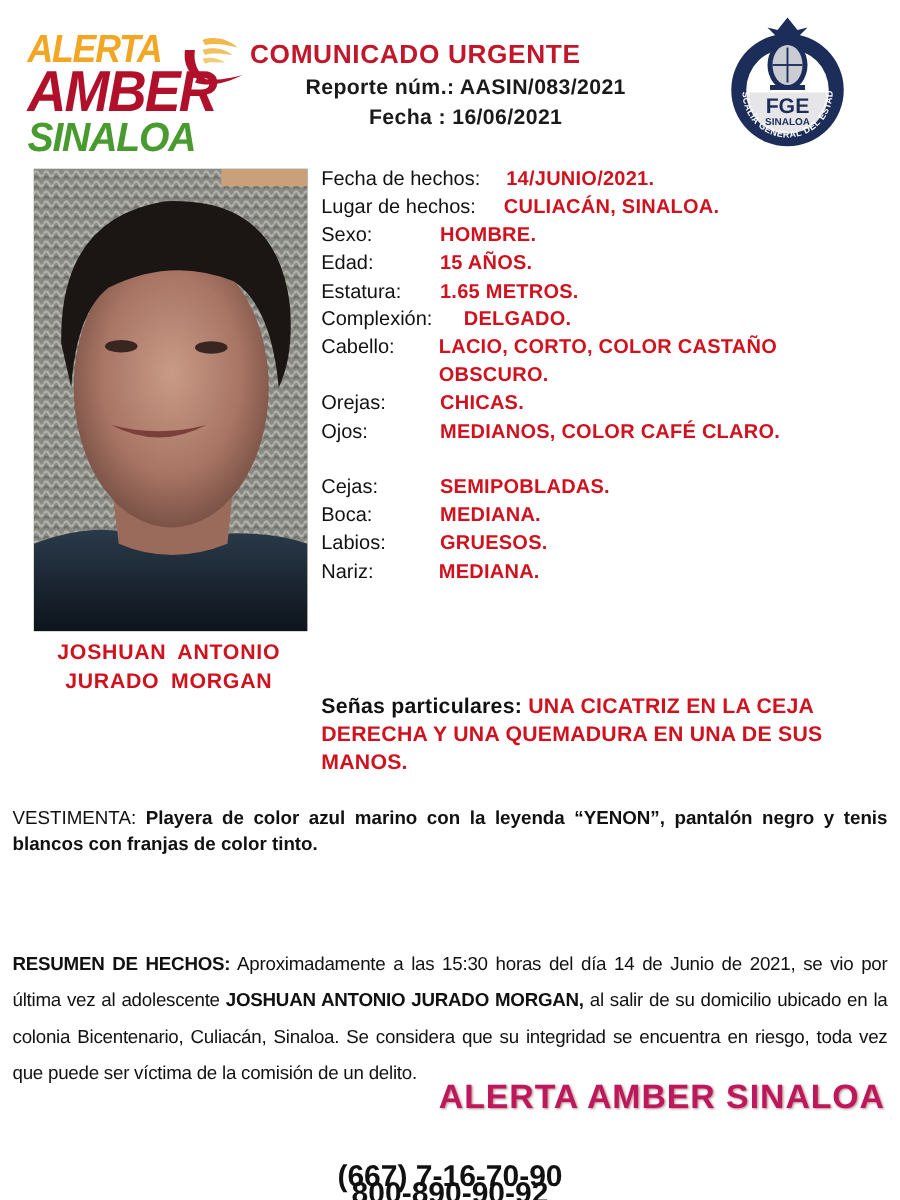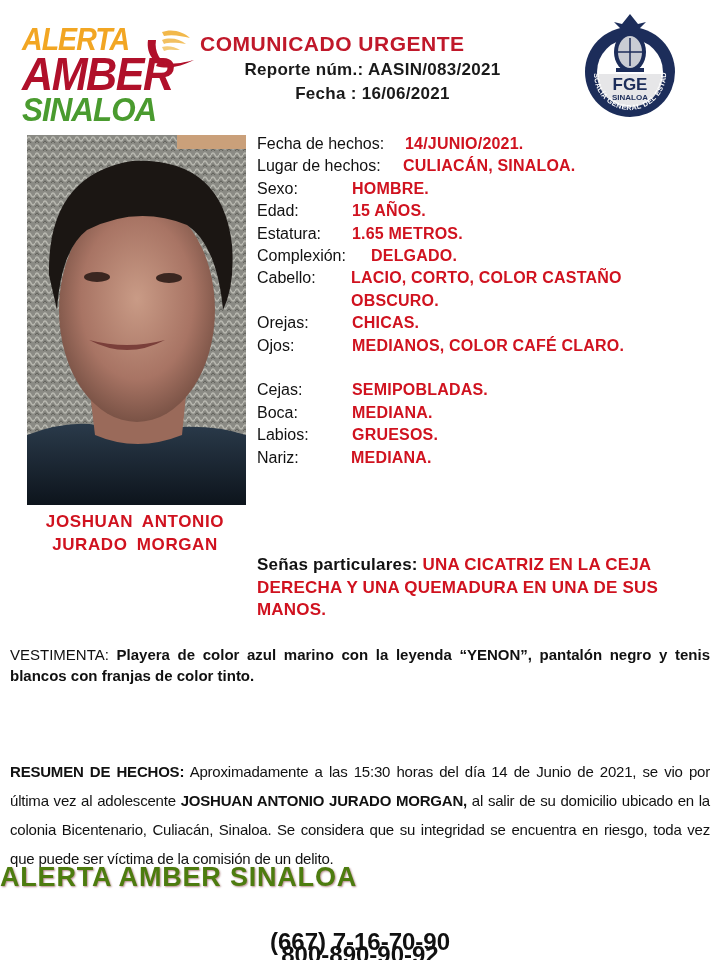--- a/index.html
+++ b/index.html
@@ -45,21 +45,21 @@
 
   
   .vest { position: absolute; left: 10px; top: 645px; width: 700px; font-size: 15px; line-height: 20.5px; text-align: justify; font-family: "Liberation Sans Narrow", "Liberation Sans", sans-serif; }
   .vest .lbl { font-weight: normal; color: #111; transform: scaleX(0.85); }
   .vest .val { font-weight: bold; color: #111; }
 
   .resumen { position: absolute; left: 10px; top: 715px; width: 700px; font-size: 15px; line-height: 29px; text-align: justify; color: #111; letter-spacing: -0.2px; margin-top: 42px; }
   .resumen b { font-weight: bold; }
 
   
-  .ft-title { position: absolute; left: 0; width: 708px; top: 862px; text-align: left; font-size: 27px; font-weight: bold; color: #4d7c0f; letter-spacing: 0.8px; text-shadow: 1px 1px 2px rgba(90,0,0,0.45); }
+  .ft-title { position: absolute; left: 0; width: 708px; top: 862px; text-align: right; font-size: 27px; font-weight: bold; color: #be185d; letter-spacing: 0.8px; text-shadow: 1px 1px 2px rgba(90,0,0,0.45); }
   .ft-phone { position: absolute; left: 0; width: 720px; text-align: center; font-size: 24px; font-weight: bold; color: #111; }
   .ph1 { top: 941px; }
   .ph2 { top: 928px; }
 </style>
 </head>
 <body>
 
 <div class="logo-amber">
   <span class="w alerta">ALERTA</span>
   <span class="w amber">AMBER</span>

